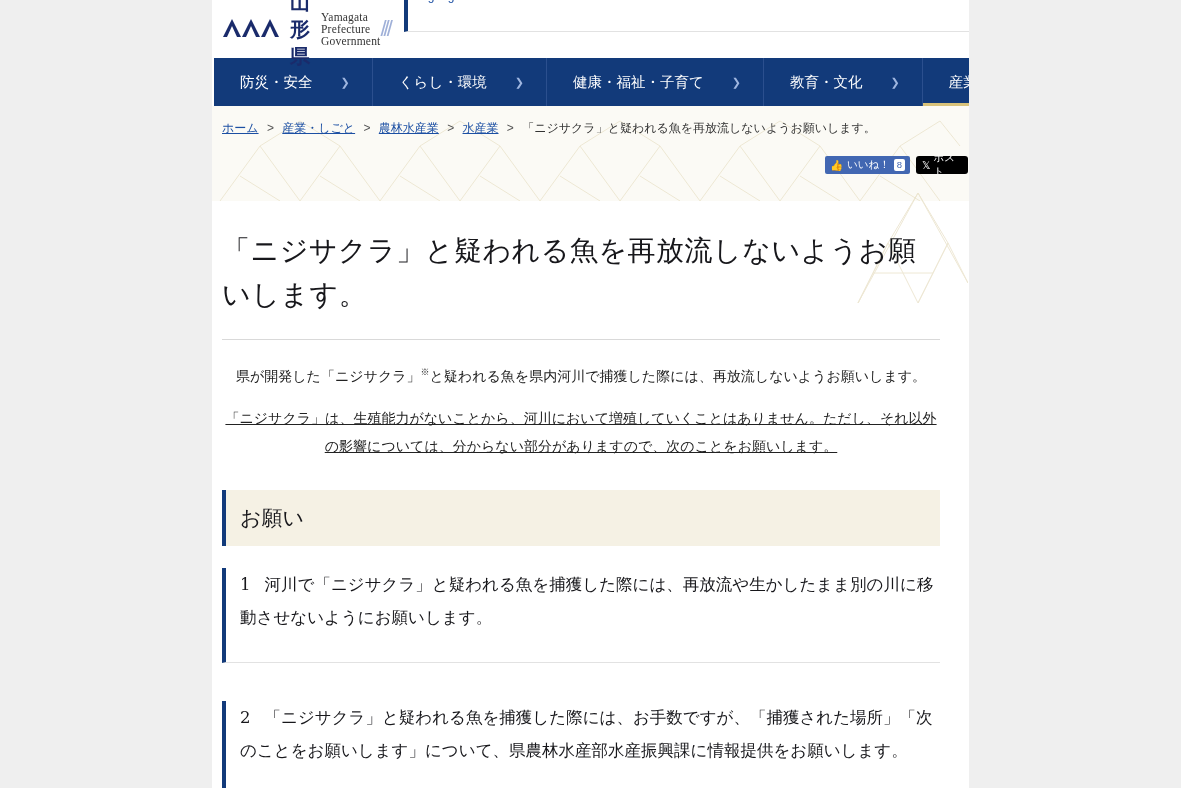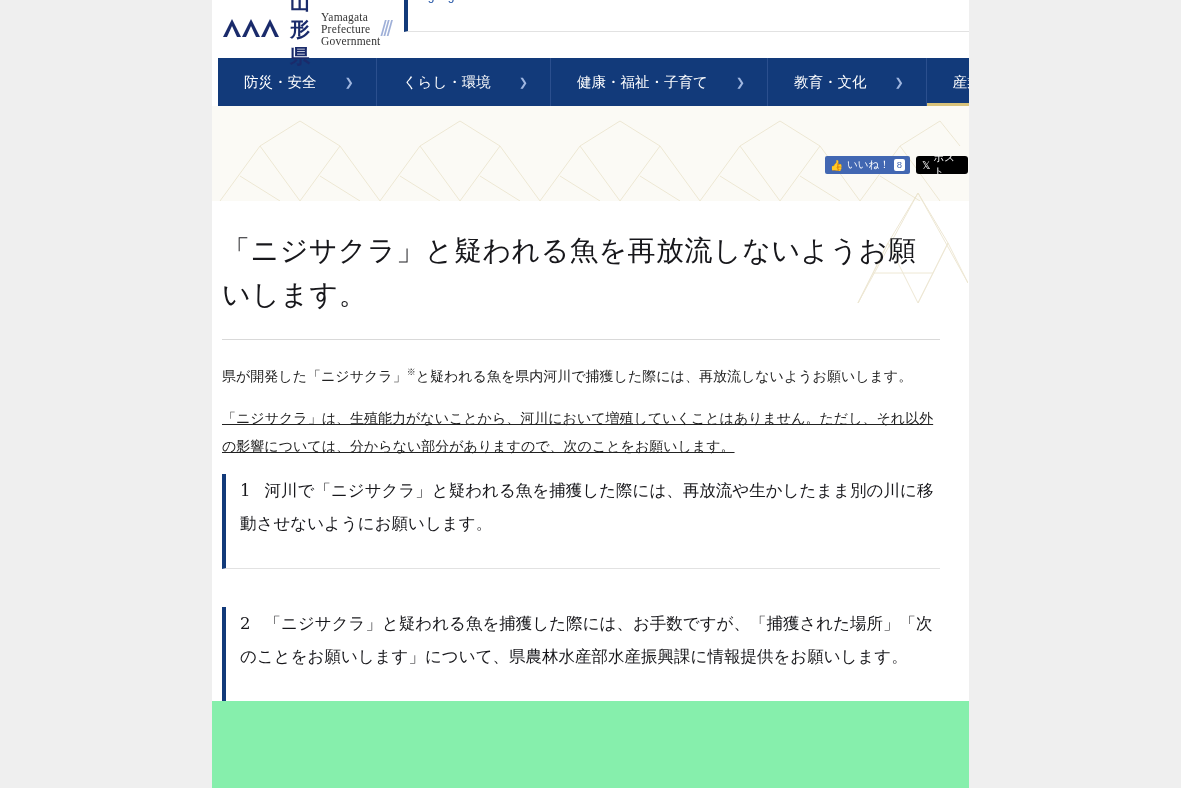--- a/index.html
+++ b/index.html
@@ -108,21 +108,21 @@
   .gnav-item {
     position: relative;
     display: flex;
     align-items: center;
     padding: 0 22px 0 26px;
     font-size: 14.5px;
     font-family: "DejaVu Serif", serif;
     white-space: nowrap;
     border-right: 1px solid #2b4f8e;
   }
-  .gnav-item:first-child { border-left: 6px solid #ffffff; }
+  .gnav-item:first-child { border-left: 2px solid #ffffff; }
   .gnav-item .caret {
     margin-left: 28px;
     font-size: 11px;
     color: #9fb6e0;
   }
   .gnav-item.active::after {
     content: "";
     position: absolute;
     left: 0; right: 0; bottom: 0;
     height: 3px;
@@ -230,20 +230,21 @@
     background: #d9d9d9;
     margin-bottom: 22px;
   }
   .lead {
     width: 718px;
     font-family: "DejaVu Serif", serif;
     font-size: 14px;
     line-height: 2.0;
     color: #222;
     margin: 0 0 14px 0;
+    text-align: center;
   }
   .lead sup { font-size: 9px; vertical-align: super; }
   .lead.indent { text-indent: 0; text-decoration: underline; }
 
   .section-head {
     width: 718px;
     box-sizing: border-box;
     background: #f5f1e4;
     border-left: 4px solid #123a7a;
     font-family: "DejaVu Serif", serif;
@@ -327,20 +328,31 @@
 
     <div class="crumb-band">
       <svg class="pattern" viewBox="0 0 1181 95" preserveAspectRatio="none">
         <g stroke="#e2d8b8" stroke-width="1" fill="none">
           <path d="M220 95 L260 40 L300 95 M300 95 L340 40 L380 95 M380 95 L420 40 L460 95 M460 95 L500 40 L540 95 M540 95 L580 40 L620 95 M620 95 L660 40 L700 95 M700 95 L740 40 L780 95 M780 95 L820 40 L860 95 M860 95 L900 40 L940 95"></path>
           <path d="M240 70 L280 95 M320 70 L360 95 M400 70 L440 95 M480 70 L520 95 M560 70 L600 95 M640 70 L680 95 M720 70 L760 95 M800 70 L840 95 M880 70 L920 95"></path>
           <path d="M260 40 L300 15 L340 40 M420 40 L460 15 L500 40 M580 40 L620 15 L660 40 M740 40 L780 15 L820 40 M900 40 L940 15 L960 40"></path>
         </g>
       </svg>
 
+      <div class="crumb">
+        <a href="#">ホーム</a>
+        <span class="gt">&gt;</span>
+        <a href="#">産業・しごと</a>
+        <span class="gt">&gt;</span>
+        <a href="#">農林水産業</a>
+        <span class="gt">&gt;</span>
+        <a href="#">水産業</a>
+        <span class="gt">&gt;</span>
+        <span>「ニジサクラ」と疑われる魚を再放流しないようお願いします。</span>
+      </div>
 
       <div class="sns">
         <div class="btn-like">
           <span>👍</span>
           <span>いいね！</span>
           <span class="cnt">8</span>
         </div>
         <div class="btn-x">
           <span>𝕏</span>
           <span>ポスト</span>
@@ -362,20 +374,21 @@
 
       <h1 class="page-title">「ニジサクラ」と疑われる魚を再放流しないようお願いします。</h1>
       <div class="rule"></div>
 
       <p class="lead">
         <span>県が開発した「ニジサクラ」</span><sup>※</sup><span>と疑われる魚を県内河川で捕獲した際には、再放流しないようお願いします。</span>
       </p>
 
       <p class="lead indent">「ニジサクラ」は、生殖能力がないことから、河川において増殖していくことはありません。ただし、それ以外の影響については、分からない部分がありますので、次のことをお願いします。</p>
 
+      <div class="section-head">お願い</div>
 
       <div class="item">
         <div class="item-body">
           <span class="item-num">1</span><span>河川で「ニジサクラ」と疑われる魚を捕獲した際には、再放流や生かしたまま別の川に移動させないようにお願いします。</span>
         </div>
       </div>
 
       <div class="item">
         <div class="item-body">
           <span class="item-num">2</span><span>「ニジサクラ」と疑われる魚を捕獲した際には、お手数ですが、「捕獲された場所」「次のことをお願いします」について、県農林水産部水産振興課に情報提供をお願いします。</span>

